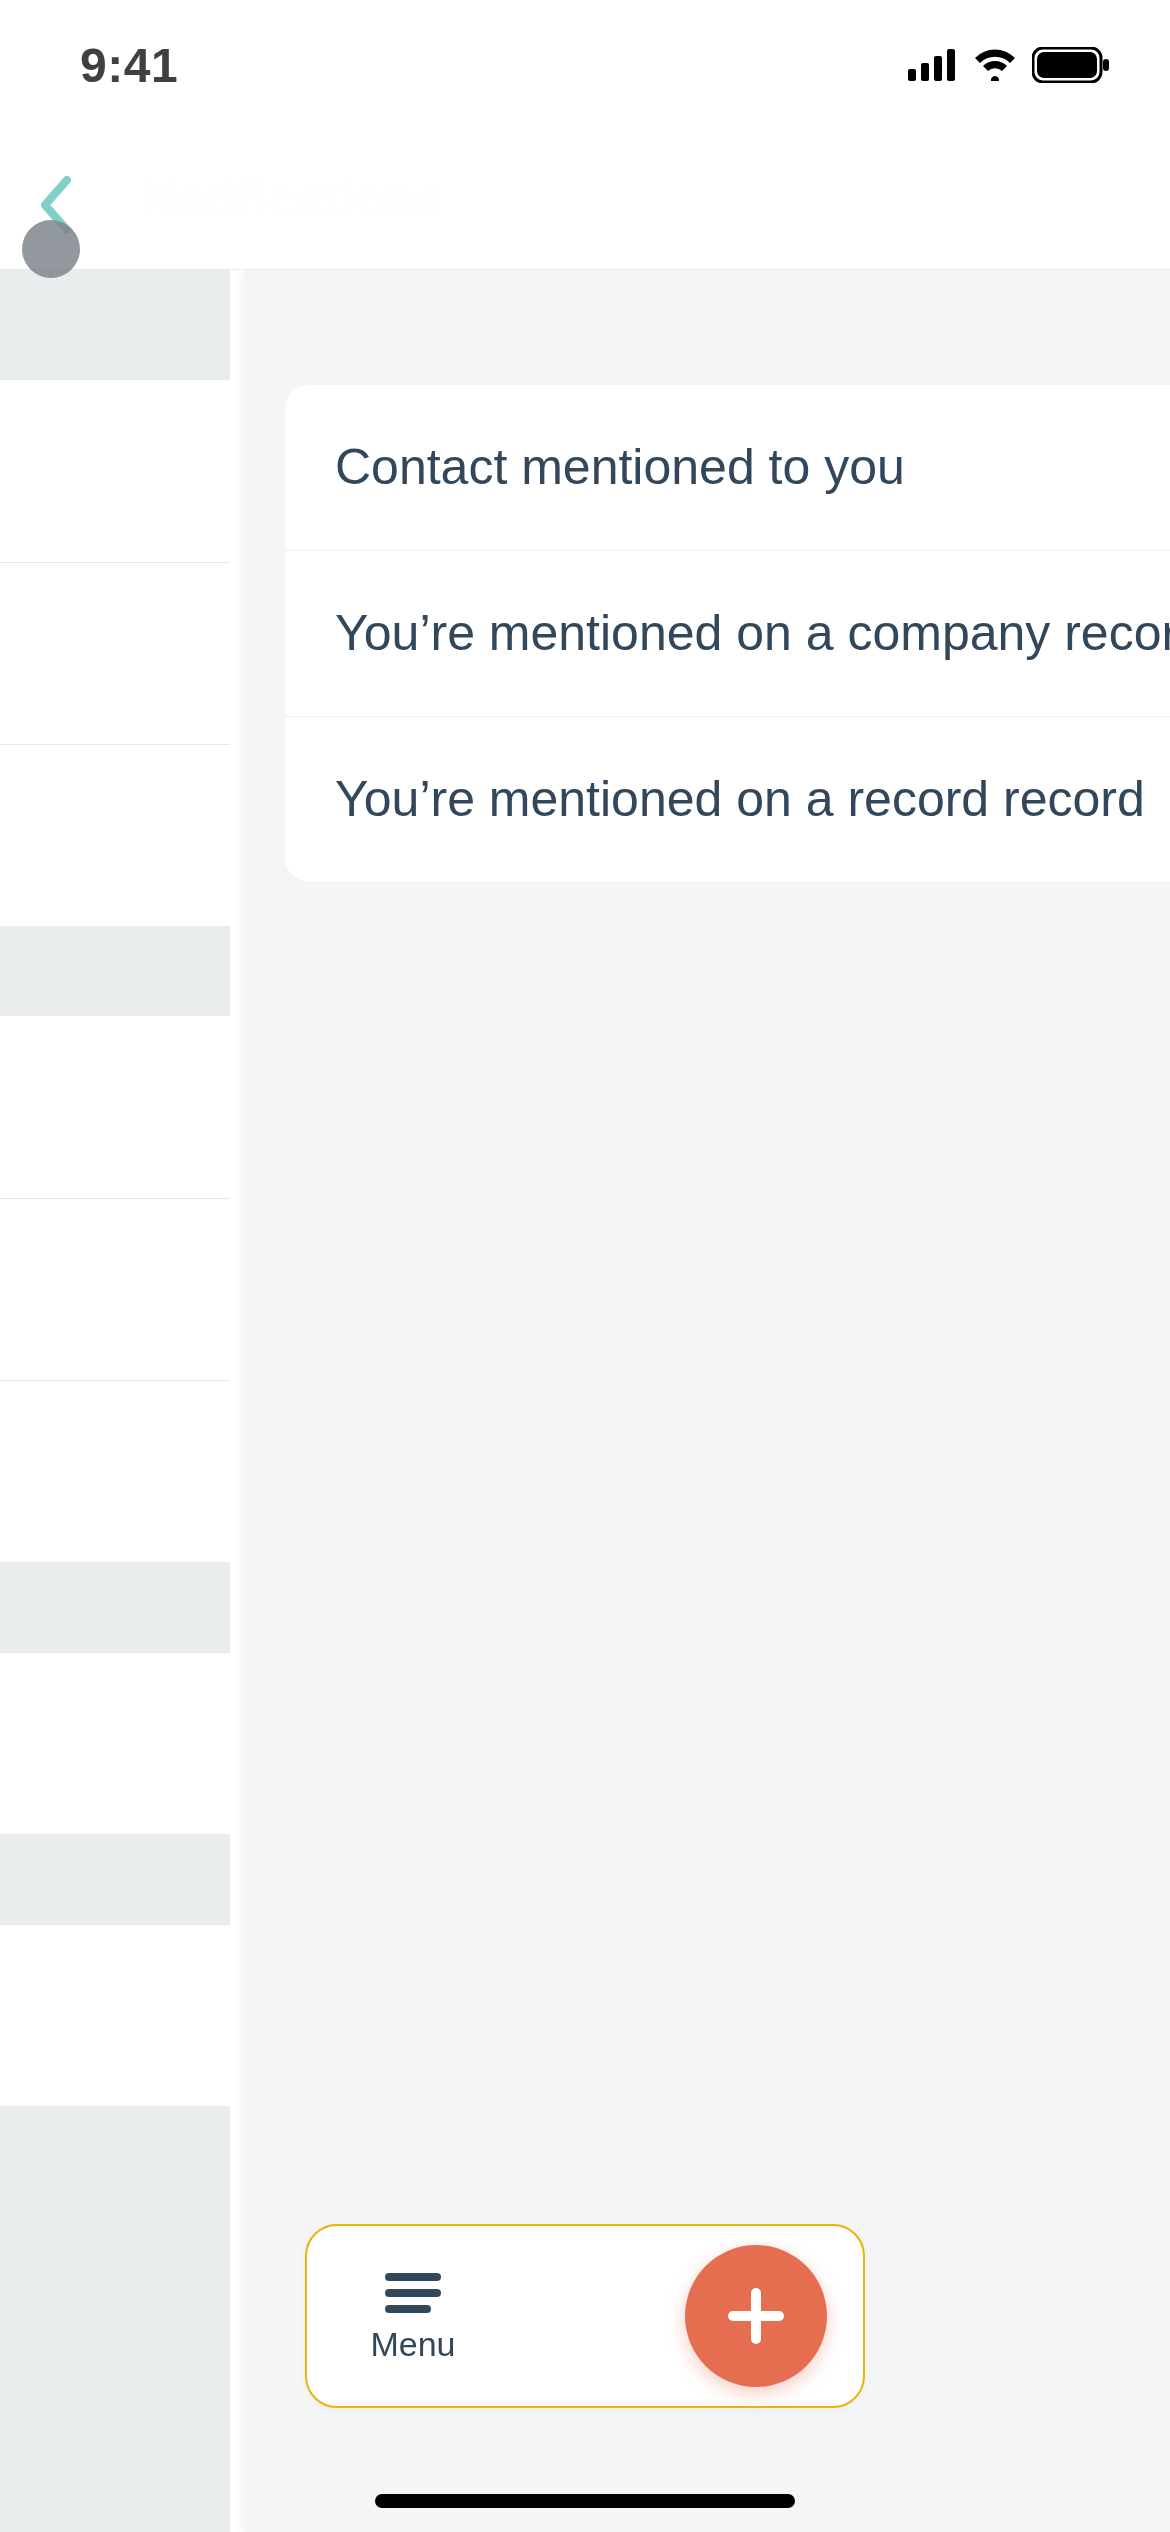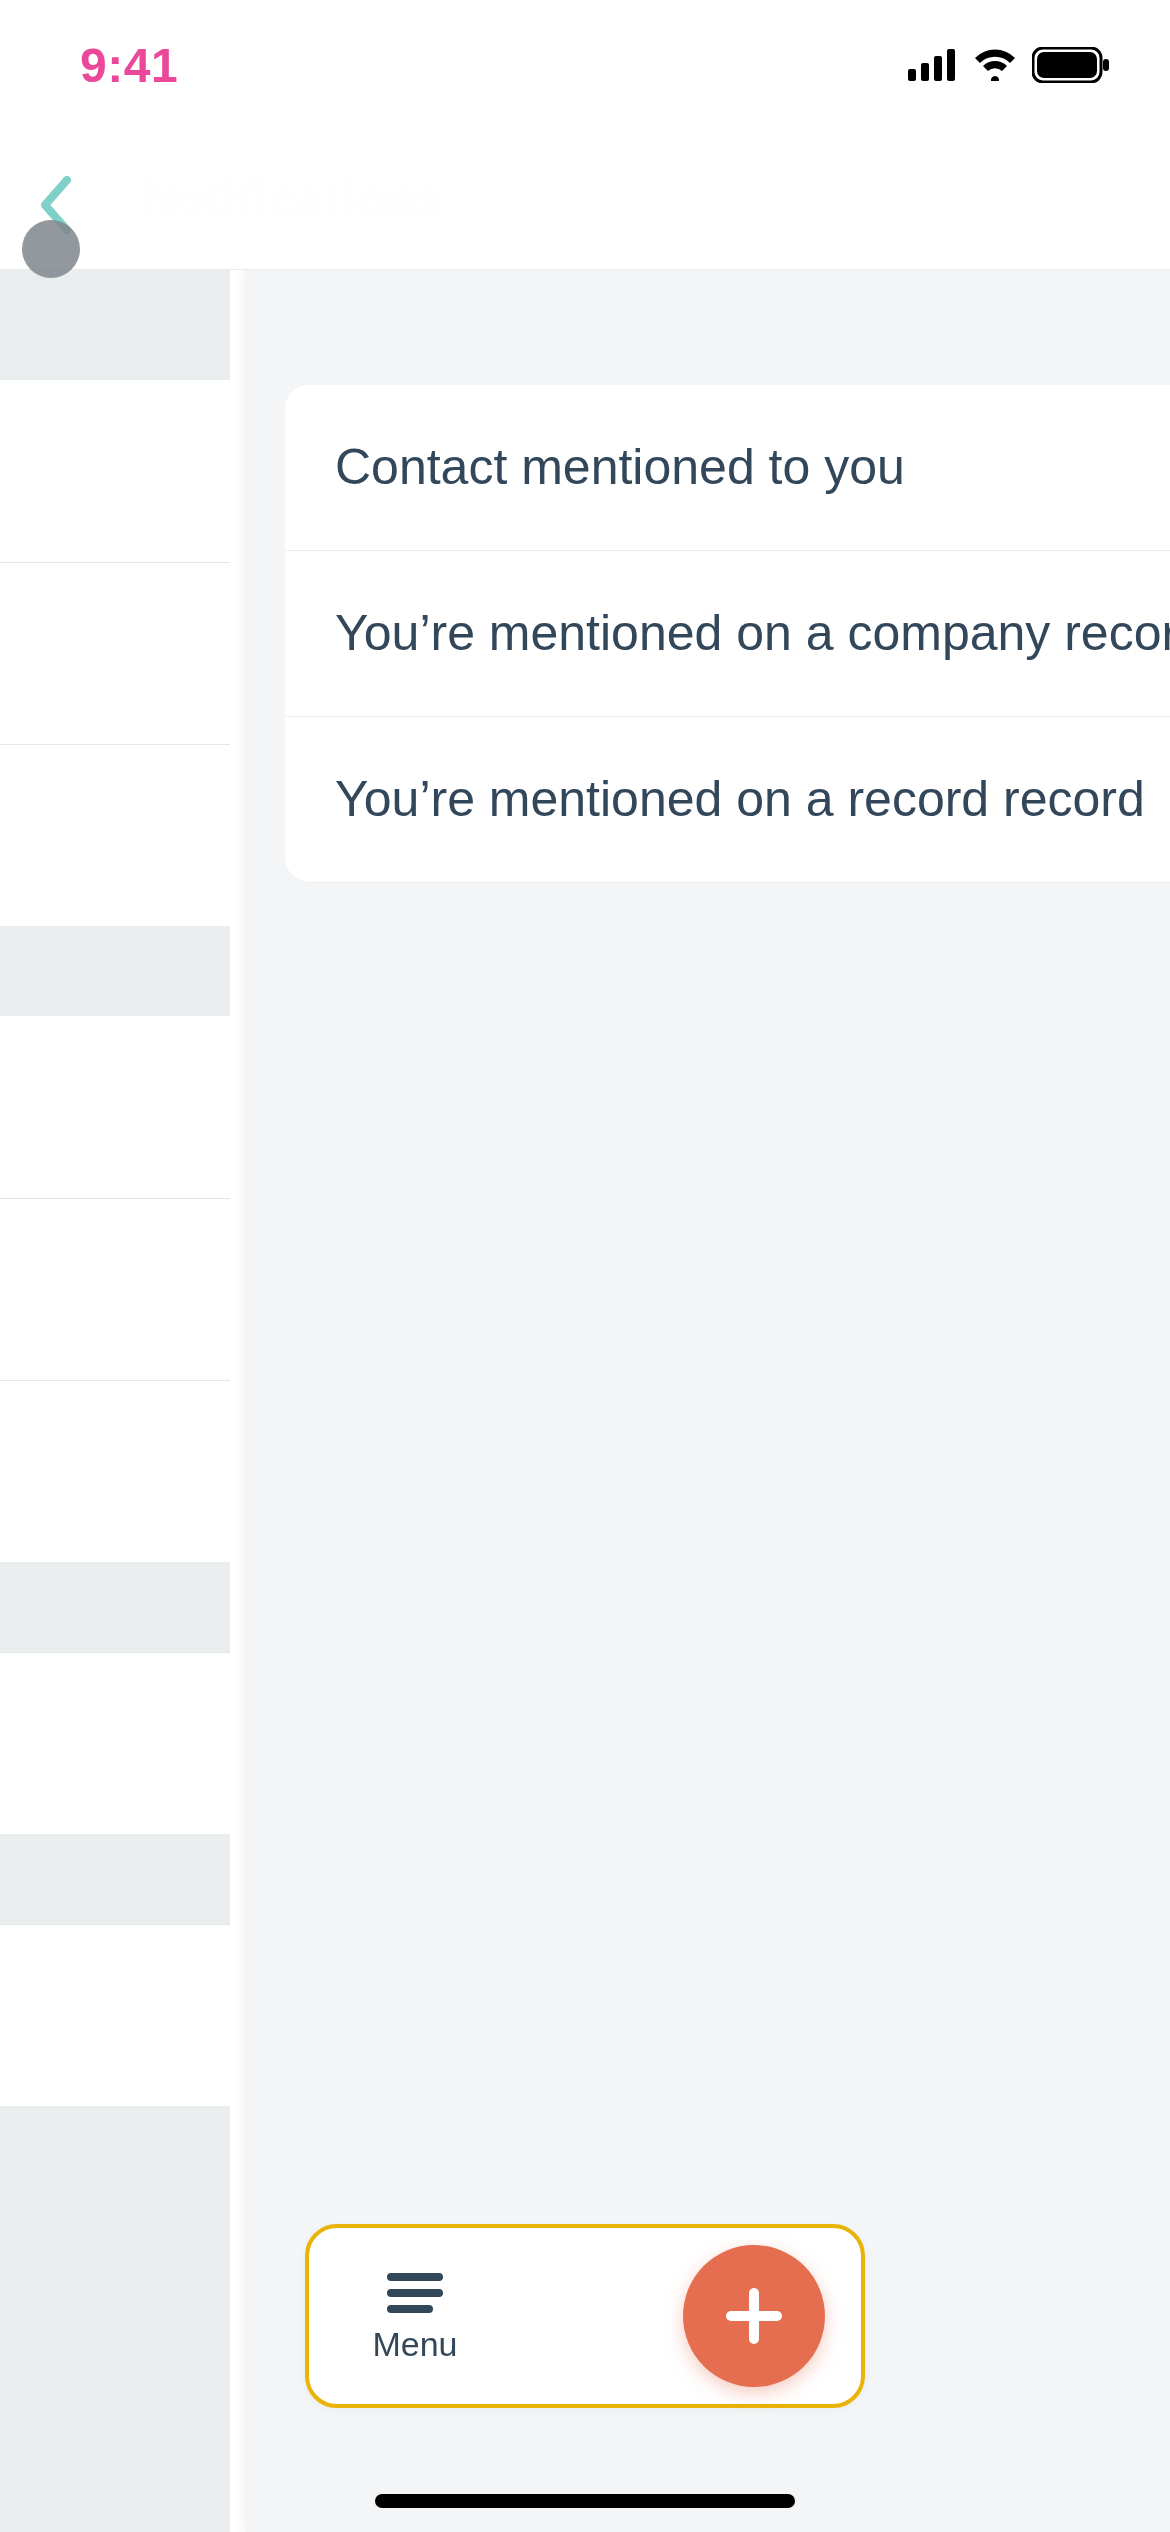--- a/index.html
+++ b/index.html
@@ -1,20 +1,20 @@
 <!DOCTYPE html>
 <html><head>
   <meta charset="utf-8">
   <style>
     * { margin: 0; padding: 0; box-sizing: border-box; font-family: -apple-system, BlinkMacSystemFont, "Segoe UI", Helvetica, Arial, sans-serif; }
     html, body { width: 1170px; height: 2532px; overflow: hidden; background: #fff; }
 
     
     .status-bar { position: absolute; top: 0; left: 0; right: 0; height: 130px; display: flex; align-items: center; justify-content: space-between; padding: 0 60px 0 80px; z-index: 50; }
-    .status-time { font-size: 48px; font-weight: 600; letter-spacing: 0.5px; color: #ec4899; }
+    .status-time { font-size: 48px; font-weight: 600; letter-spacing: 0.5px; color: #404040; }
     .status-icons { display: flex; align-items: center; gap: 14px; }
     .status-icons svg { display: block; }
 
     
     .nav-bar { position: absolute; top: 130px; left: 0; right: 0; height: 140px; display: flex; align-items: center; justify-content: center; border-bottom: 1px solid rgba(0,0,0,0.08); z-index: 40; background: rgba(255,255,255,0.97); }
     .nav-title { font-size: 50px; font-weight: 600; color: #33475b; }
     .nav-back { position: absolute; left: 20px; top: 40px; width: 70px; height: 70px; display:flex; align-items:center; justify-content:center; }
     .nav-back svg { display:block; }
 
     
@@ -29,21 +29,21 @@
     .under-title-ghost { position: absolute; top: 170px; left: 140px; font-size: 50px; font-weight: 600; color: #d0d4d8; z-index: 39; }
     .under-header-blank { height: 110px; background:#eaeded; }
 
     
     .fore-page { position: absolute; top: 270px; left: 245px; width: 1170px; height: calc(2532px - 270px); background: #f3f5f6; z-index: 10; box-shadow: -3px 0 12px rgba(0,0,0,0.05); }
     .card { margin: 115px 40px 0 40px; background: #fff; border-radius: 24px; overflow: hidden; box-shadow: 0 1px 0 rgba(0,0,0,0.03); }
     .card-row { padding: 50px 50px; font-size: 50px; font-weight: 500; color: #33475b; border-bottom: 1px solid #eceeef; line-height: 1.3; }
     .card-row:last-child { border-bottom: none; }
 
     
-    .dock { position: absolute; left: 50%; transform: translateX(-50%); bottom: 124px; width: 560px; height: 184px; background: #fff; border: 4px solid #eab308; border-radius: 32px; display: flex; align-items: center; justify-content: space-between; padding: 0 36px; z-index: 70; box-shadow: 0 2px 8px rgba(0,0,0,0.04); }
+    .dock { position: absolute; left: 50%; transform: translateX(-50%); bottom: 124px; width: 560px; height: 184px; background: #fff; border: 2px solid #eab308; border-radius: 32px; display: flex; align-items: center; justify-content: space-between; padding: 0 36px; z-index: 70; box-shadow: 0 2px 8px rgba(0,0,0,0.04); }
     .dock-btn { display: flex; flex-direction: column; align-items: center; gap: 8px; width: 140px; }
     .dock-btn-label { font-size: 34px; font-weight: 500; color: #33475b; }
     .dock-fab { width: 142px; height: 142px; border-radius: 50%; background: #e66e50; display:flex; align-items:center; justify-content:center; box-shadow: 0 6px 18px rgba(230,110,80,0.35); }
 
     
     .home-indicator { position: absolute; bottom: 24px; left: 50%; transform: translateX(-50%); width: 420px; height: 14px; background: #000; border-radius: 10px; z-index: 80; }
   </style>
 </head>
 <body>
 

